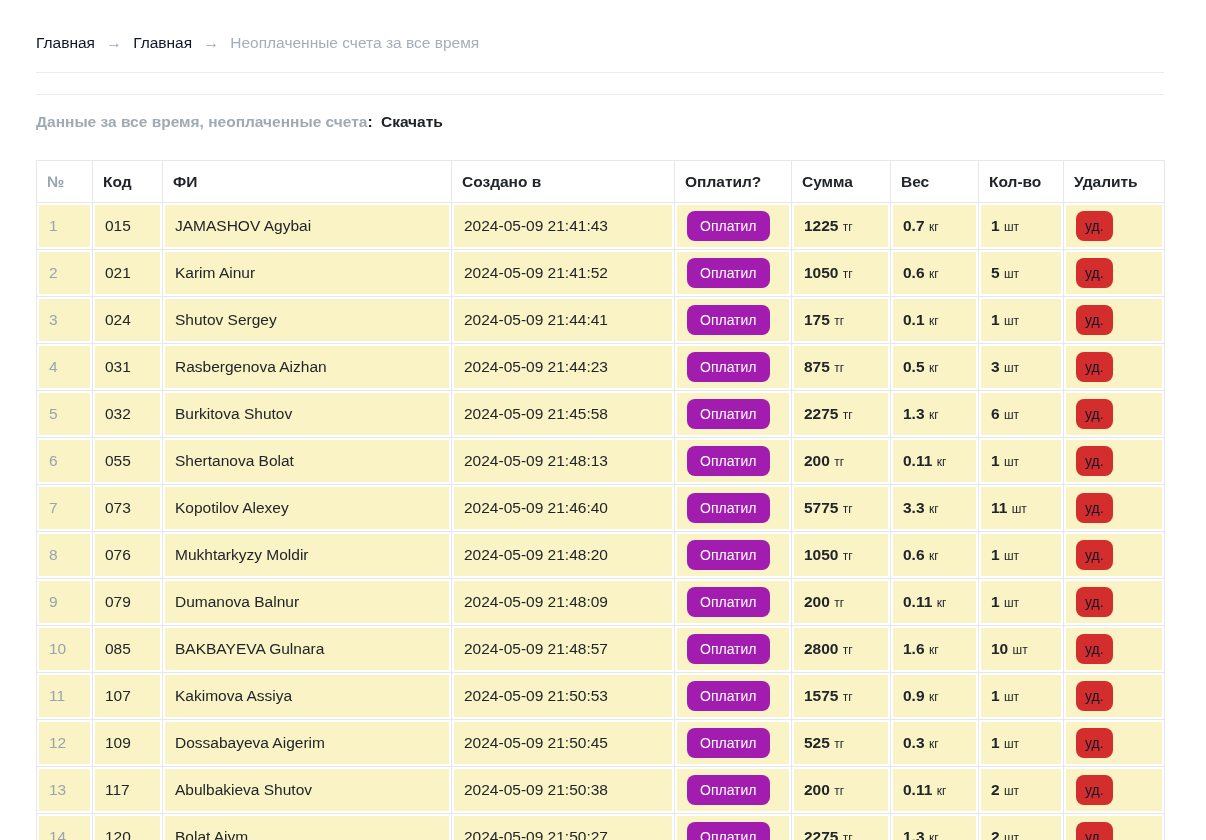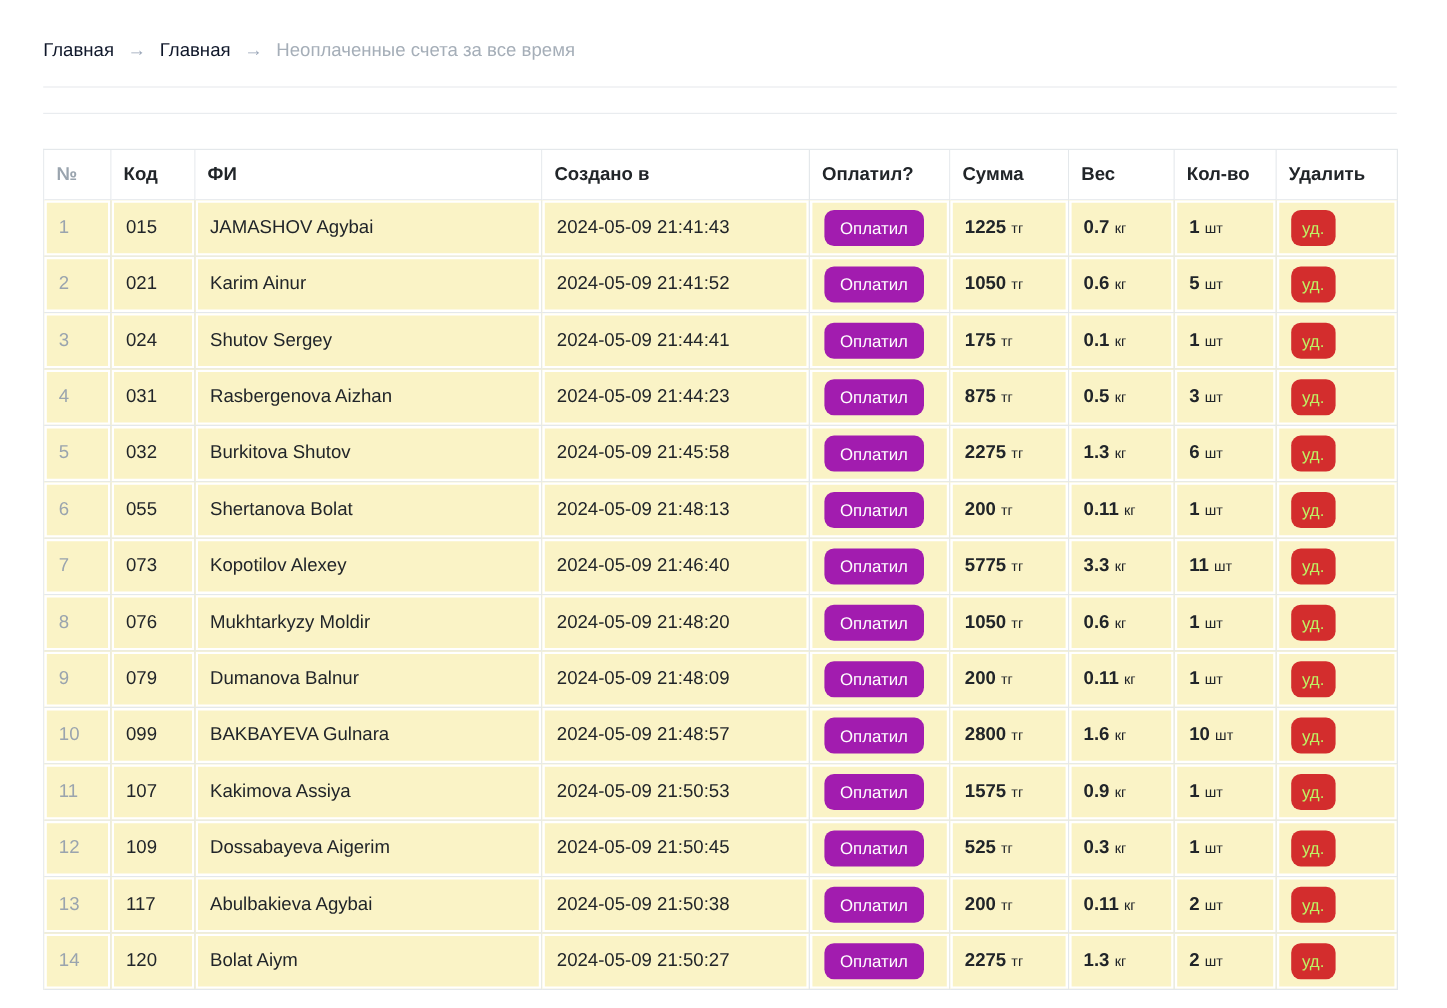--- a/index.html
+++ b/index.html
@@ -66,40 +66,44 @@
   td.c-num { color: #9aa4ae; }
   td .val { font-weight: 700; }
   td .unit { font-size: 12px; font-weight: 400; }
 
   .btn-paid {
     background: #a21caf; color: #ffffff; border: none;
     border-radius: 8px; padding: 7px 13px; font-size: 14px;
     font-family: "Liberation Sans", sans-serif; cursor: pointer;
   }
   .btn-del {
-    background: #d32d2d; color: #bef264; border: none;
+    background: #d32d2d; color: #0f172a; border: none;
     border-radius: 8px; padding: 7px 9px; font-size: 14px;
     font-family: "Liberation Sans", sans-serif; cursor: pointer;
   }
 </style>
 </head>
 <body>
 
 <div class="page">
 
   <nav class="breadcrumb-bar">
     <a>Главная</a>
     <span class="breadcrumb-sep">→</span>
     <a>Главная</a>
     <span class="breadcrumb-sep">→</span>
     <span class="breadcrumb-current">Неоплаченные счета за все время</span>
   </nav>
 
   <hr class="hr2">
 
+  <div class="info-line">
+    <span class="info-label">Данные за все время, неоплаченные счета</span><span class="info-colon">:</span>
+    <a class="download-link">Скачать</a>
+  </div>
 
   <table class="data-table">
     <colgroup>
       <col style="width:56px">
         <col style="width:70px">
         <col style="width:289px">
       <col style="width:223px">
         <col style="width:117px">
         <col style="width:99px">
       <col style="width:88px">
@@ -340,21 +344,21 @@
       <span class="val">1</span>
       <span class="unit">шт</span>
     </td>
     <td class="c-del">
       <button class="btn-del">уд.</button>
     </td>
   </tr>
 
   <tr>
     <td class="c-num">10</td>
-    <td class="c-code">099</td>
+    <td class="c-code">085</td>
     <td class="c-name">BAKBAYEVA Gulnara</td>
     <td class="c-created">2024-05-09 21:48:57</td>
     <td class="c-paid">
       <button class="btn-paid">Оплатил</button>
     </td>
     <td class="c-amount">
       <span class="val">2800</span>
       <span class="unit">тг</span>
     </td>
     <td class="c-weight">
@@ -416,21 +420,21 @@
       <span class="unit">шт</span>
     </td>
     <td class="c-del">
       <button class="btn-del">уд.</button>
     </td>
   </tr>
 
   <tr>
     <td class="c-num">13</td>
     <td class="c-code">117</td>
-    <td class="c-name">Abulbakieva Agybai</td>
+    <td class="c-name">Abulbakieva Shutov</td>
     <td class="c-created">2024-05-09 21:50:38</td>
     <td class="c-paid">
       <button class="btn-paid">Оплатил</button>
     </td>
     <td class="c-amount">
       <span class="val">200</span>
       <span class="unit">тг</span>
     </td>
     <td class="c-weight">
       <span class="val">0.11</span>

